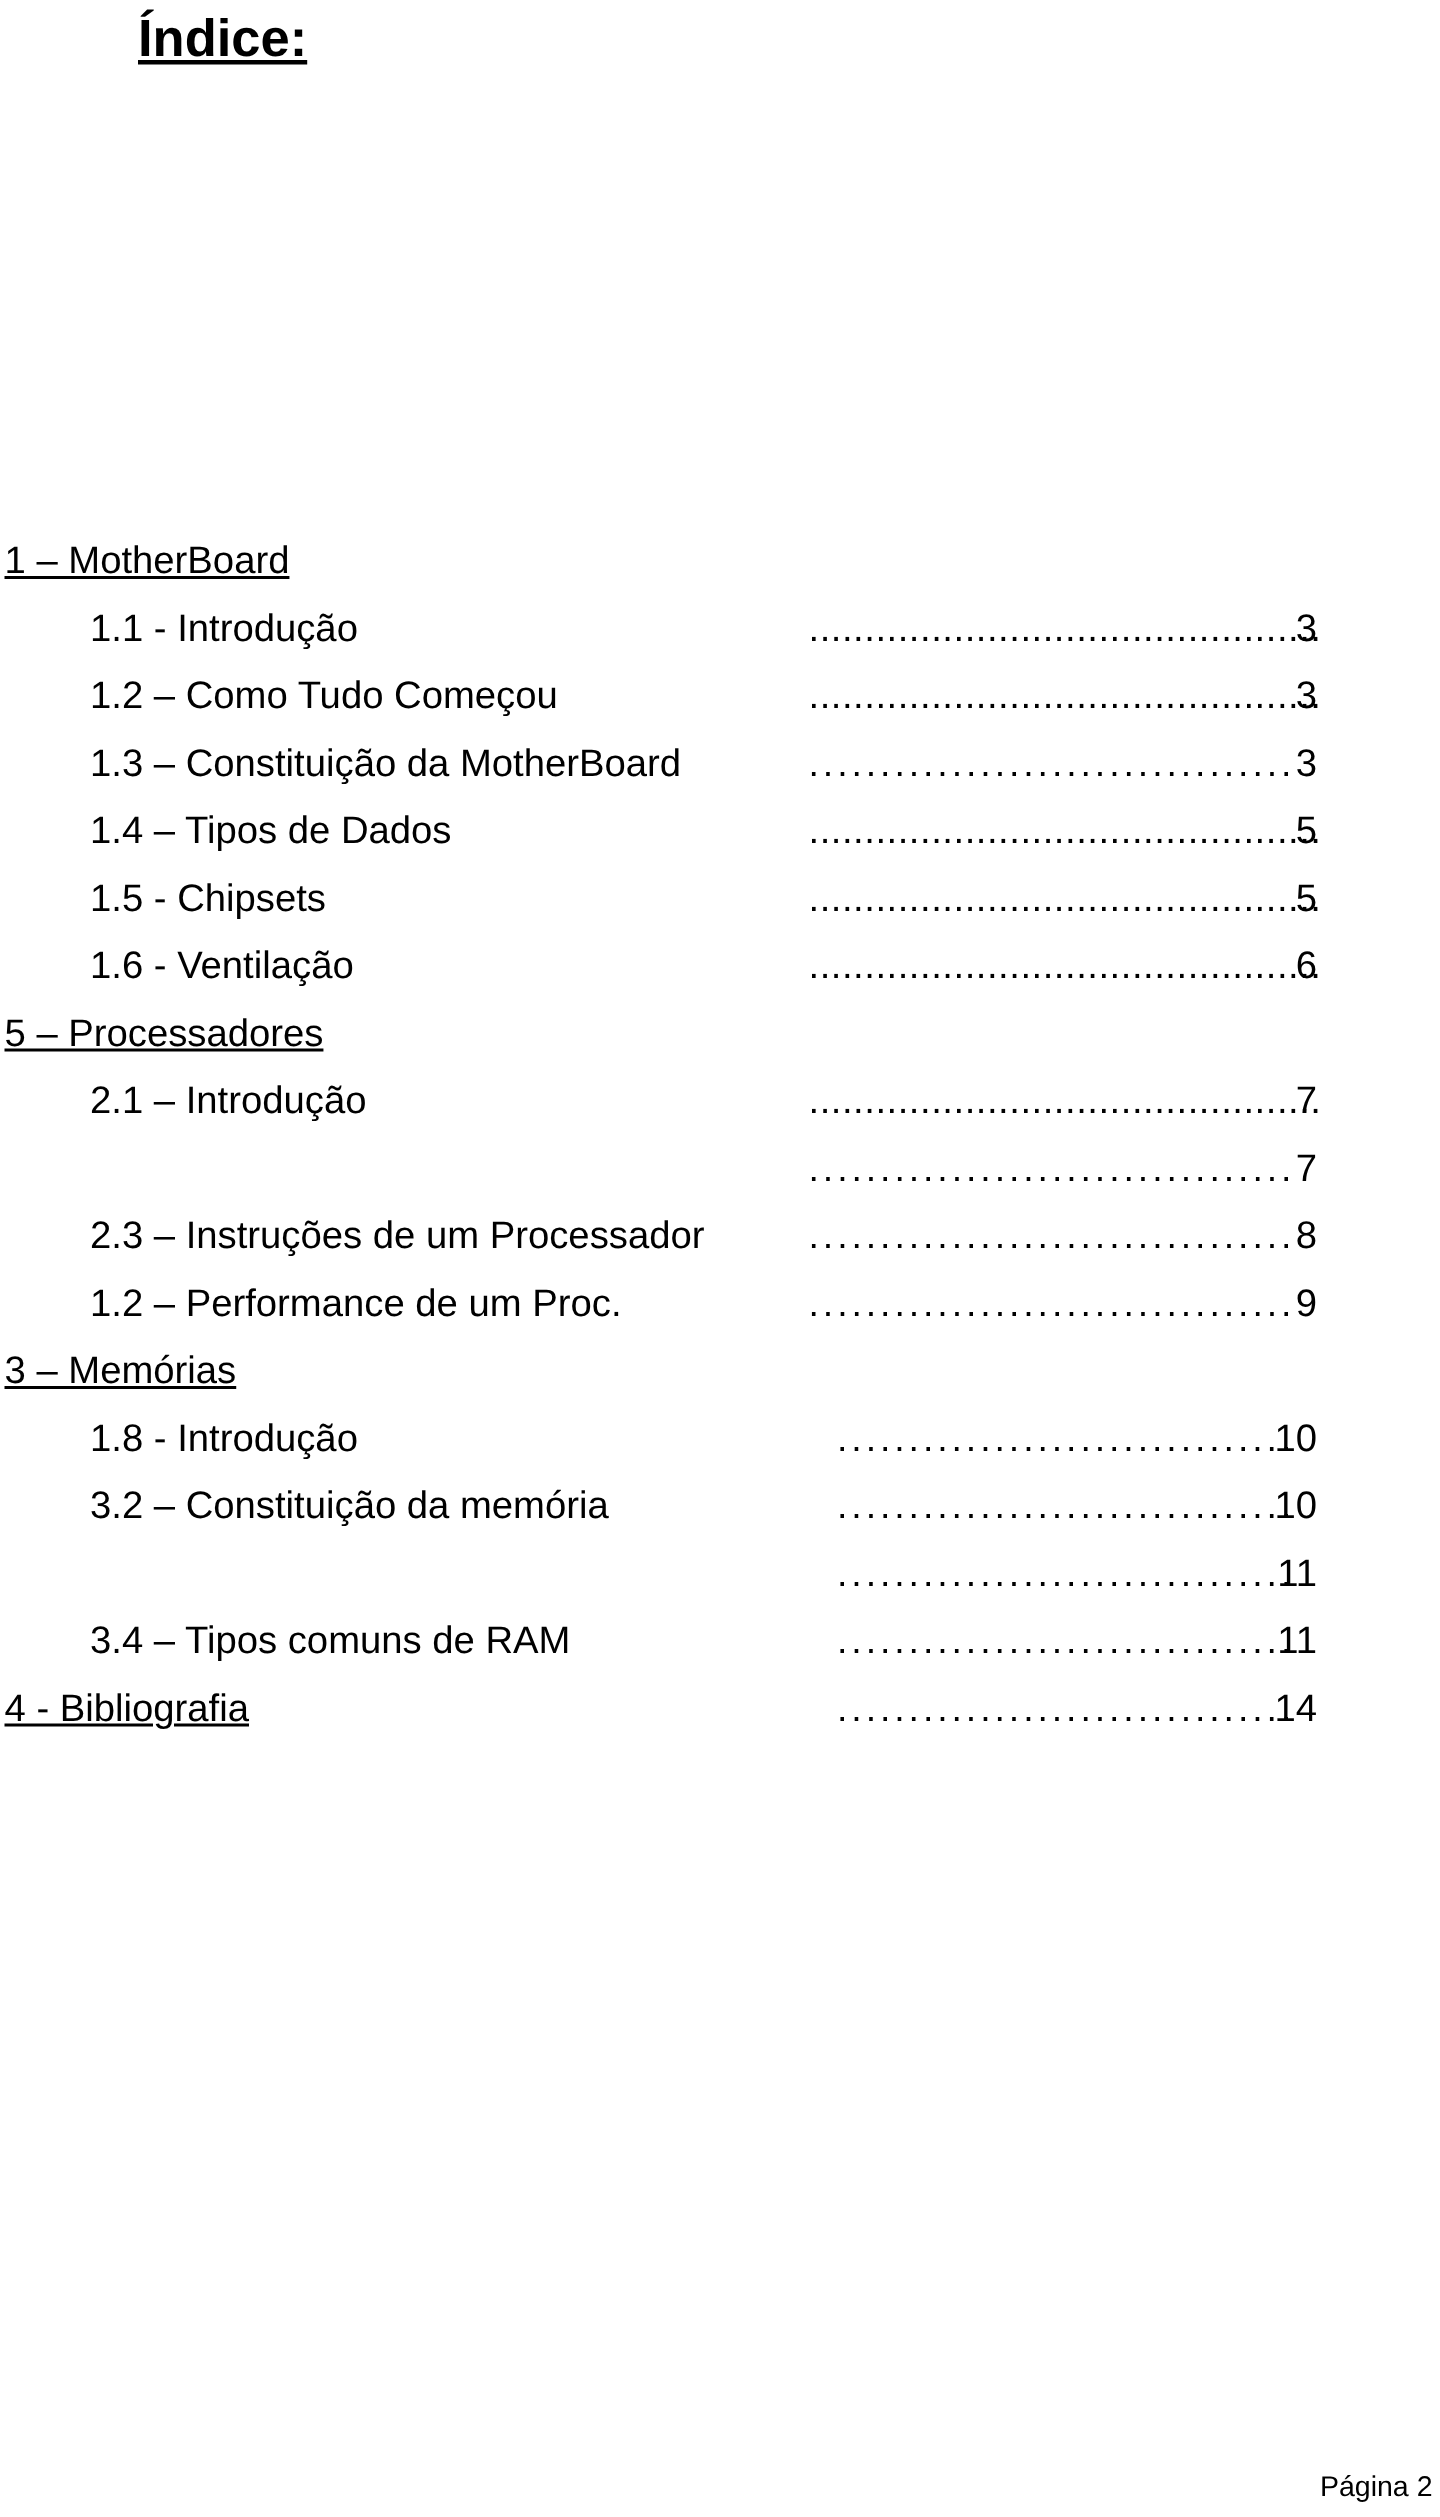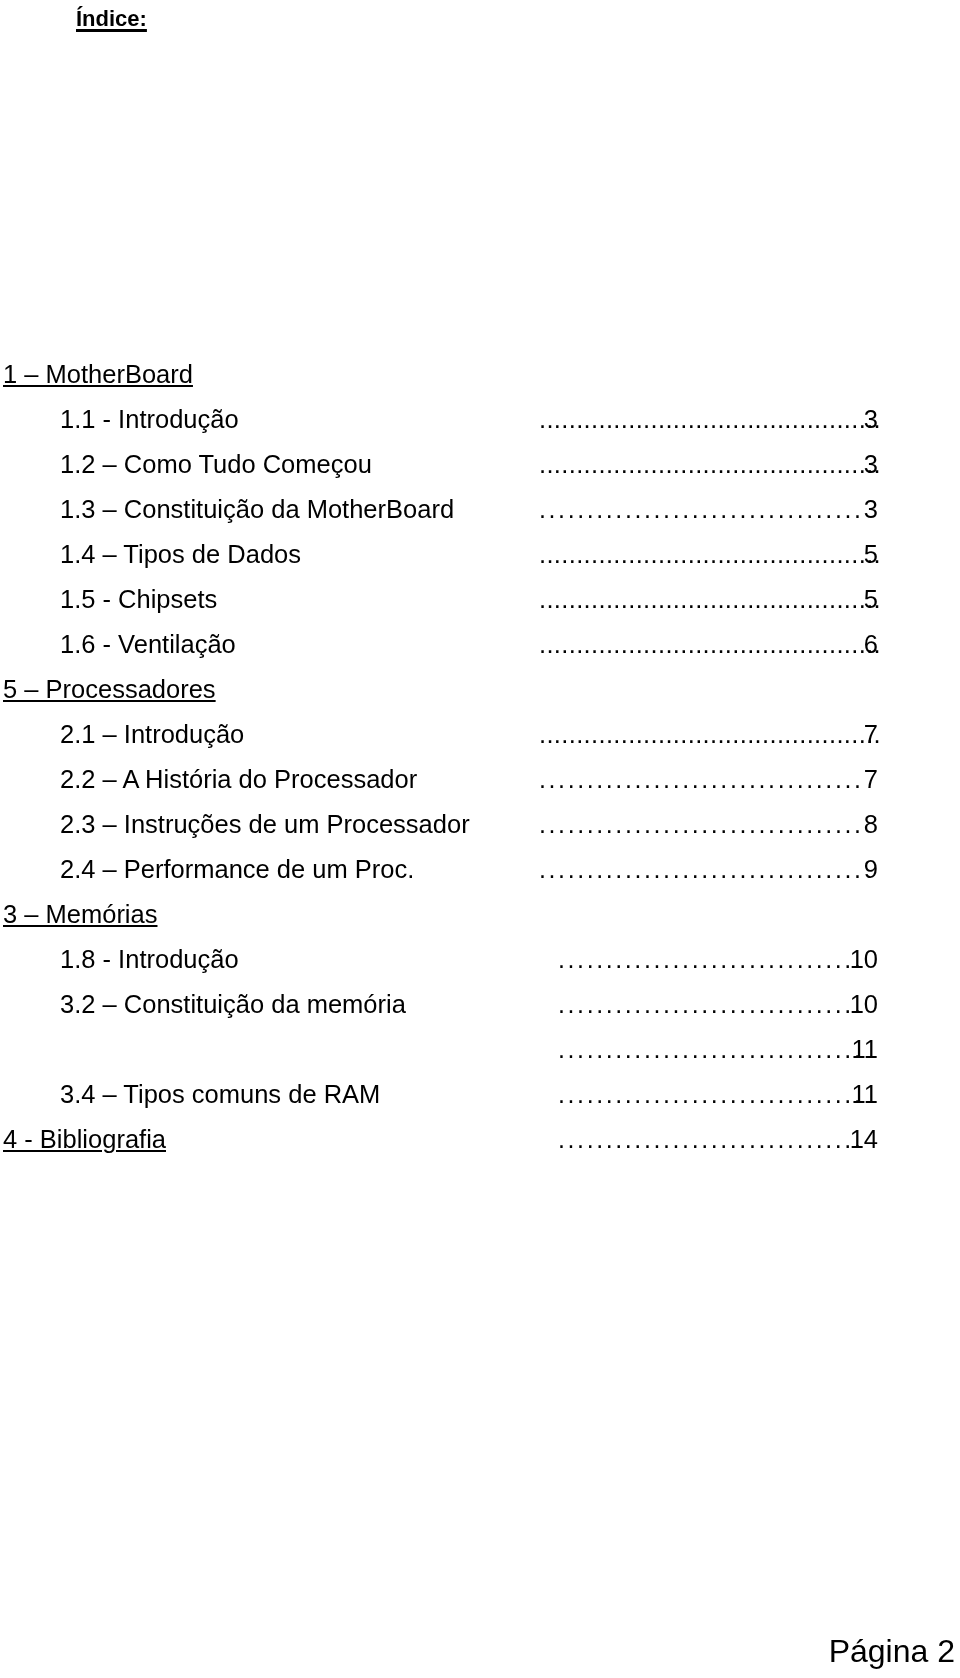--- a/index.html
+++ b/index.html
@@ -17,23 +17,23 @@
   }
 
   .page {
     position: absolute;
     inset: 0;
   }
 
   
   #doc-title {
     position: absolute;
-    left: 76px;
+    left: 92px;
     top: 6px;
-    font-size: 22px;
+    font-size: 35px;
     font-weight: bold;
     letter-spacing: 0px;
     text-decoration: underline;
     text-underline-offset: 3px;
     text-decoration-thickness: 3px;
     white-space: nowrap;
   }
 
   
   #toc {
@@ -103,21 +103,21 @@
     width: 58px;
     text-align: right;
     font-size: 25.5px;
   }
 
   
   #page-footer {
     position: absolute;
     right: 5px;
     bottom: 8px;
-    font-size: 32px;
+    font-size: 19px;
     white-space: nowrap;
   }
 </style>
 </head>
 <body>
 
 <div class="page">
 
   <div id="doc-title">Índice:</div>
 
@@ -157,31 +157,30 @@
       </div>
       <div class="toc-row level-1">
         <span class="toc-label">5 – Processadores</span>
       </div>
       <div class="toc-row level-2">
         <span class="toc-label">2.1 – Introdução</span>
         <span class="toc-leader tight">.......................................................</span>
         <span class="toc-page">7</span>
       </div>
       <div class="toc-row level-2">
-        <span class="toc-label">2.2 – A História do Processador</span>
         <span class="toc-leader wide">...........................................</span>
         <span class="toc-page">7</span>
       </div>
       <div class="toc-row level-2">
         <span class="toc-label">2.3 – Instruções de um Processador</span>
         <span class="toc-leader wide">...........................................</span>
         <span class="toc-page">8</span>
       </div>
       <div class="toc-row level-2">
-        <span class="toc-label">2.4 – Performance de um Proc.</span>
+        <span class="toc-label">1.2 – Performance de um Proc.</span>
         <span class="toc-leader wide">...........................................</span>
         <span class="toc-page">9</span>
       </div>
       <div class="toc-row level-1">
         <span class="toc-label">3 – Memórias</span>
       </div>
       <div class="toc-row level-2">
         <span class="toc-label">1.8 - Introdução</span>
         <span class="toc-leader wide-short">.......................................</span>
         <span class="toc-page">10</span>

